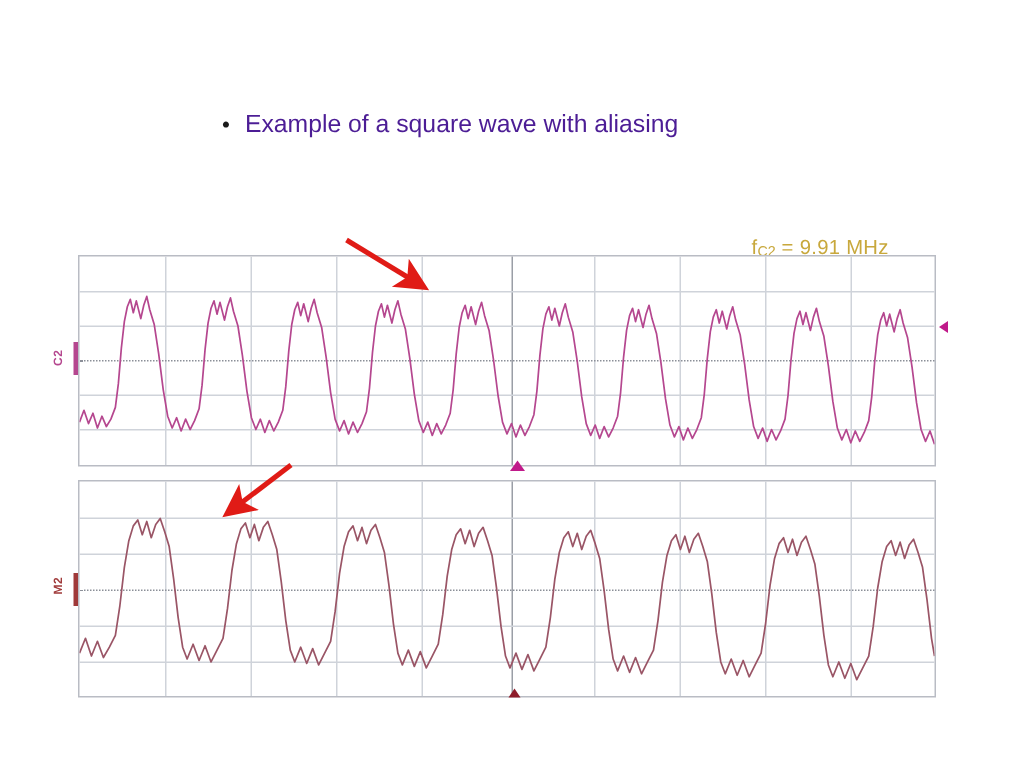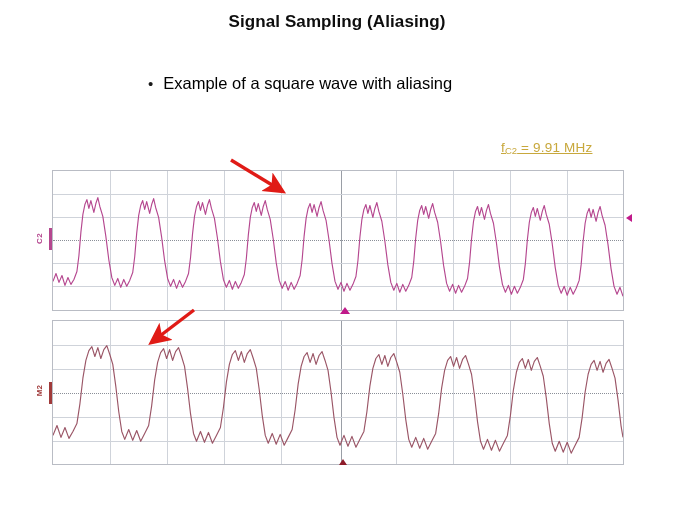--- a/index.html
+++ b/index.html
@@ -34,39 +34,38 @@
     align-items: baseline;
     gap: 10px;
   }
   #bullet-dot {
     font-size: 15px;
     color: #1a1a1a;
     line-height: 1;
   }
   #bullet-text {
     font-size: 16.5px;
-    color: #000000;
+    color: #4c1d95;
     white-space: nowrap;
   }
   .freq-label {
     position: absolute;
     font-size: 13.5px;
     color: #c8a83c;
     white-space: nowrap;
     letter-spacing: 0.2px;
   }
   .freq-label .sub {
     font-size: 9.5px;
     vertical-align: -0.18em;
     letter-spacing: 0;
   }
   #freq-top {
     left: 501px;
-    top: 140px;
-    text-decoration: underline;
+    top: 157px;
   }
   #freq-bottom {
     left: 489px;
     top: 472px;
   }
   .scope-panel {
     position: absolute;
     left: 52px;
     width: 572px;
     background: #ffffff;
@@ -201,21 +200,20 @@
     top: 304px;
     width: 72px;
     height: 50px;
   }
 </style>
 </head>
 <body>
 
 <div id="slide">
 
-  <div id="slide-title">Signal Sampling (Aliasing)</div>
 
   <div id="bullet-row">
     <span id="bullet-dot">•</span>
     <span id="bullet-text">Example of a square wave with aliasing</span>
   </div>
 
   <div class="freq-label" id="freq-top"><span>f</span><span class="sub">C2</span><span> = 9.91 MHz</span></div>
 
 
   <div class="scope-panel" id="scope-top">

